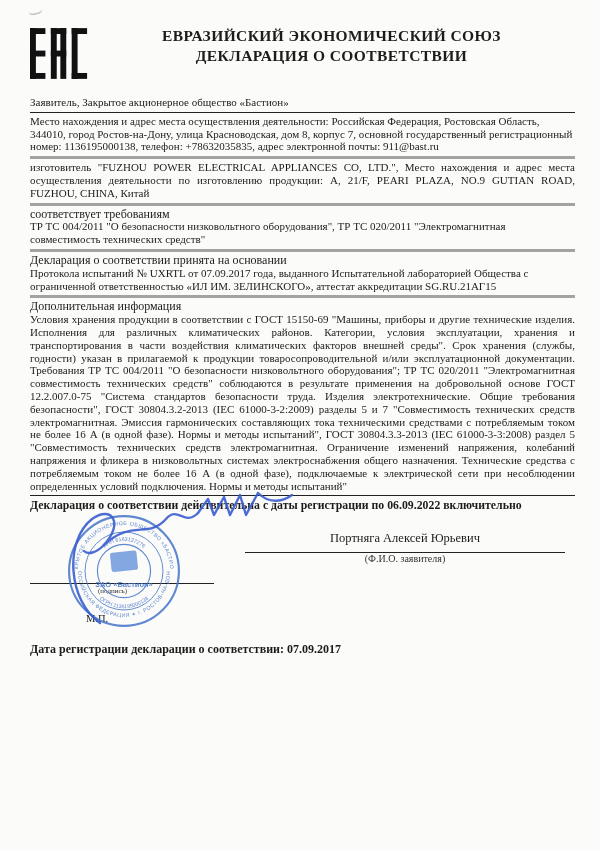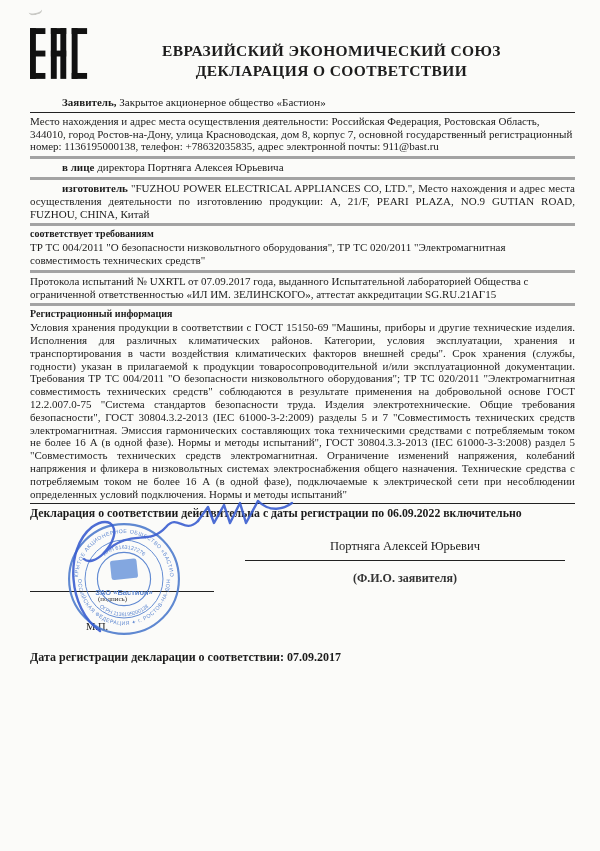--- a/index.html
+++ b/index.html
@@ -8,39 +8,39 @@
     width:600px;height:851px;
     background:#fbfbf9;
     font-family:"Liberation Serif","DejaVu Serif",serif;
     color:#1c1c1c;
     overflow:hidden;
     box-sizing:border-box;
     padding:26px 25px 0 30px;
   }
   .content{width:545px;}
   
-  .header{display:flex;align-items:flex-end;margin-bottom:13px;}
+  .header{display:flex;align-items:flex-start;margin-bottom:13px;}
   .eac-logo{width:58px;height:55px;flex:0 0 auto;}
   .title-block{flex:1;text-align:center;font-weight:bold;font-size:15.5px;line-height:20px;letter-spacing:0.4px;}
   
   .row{font-size:11px;line-height:12.8px;padding:2px 0 3px 0;}
   .hr{border-bottom:3px solid #a3a3a3;}
   .hr2{border-bottom:1.4px solid #222;}
-  b.lbl{font-weight:bold;margin-left:32px;}
-  .heading{font-weight:bold;font-size:10px;}
+  b.lbl{font-weight:normal;}
+  .heading{font-weight:normal;font-size:12px;}
   .just{text-align:justify;}
   
   .sigblock{position:relative;height:112px;margin-top:2px;}
   .sig-line-left{position:absolute;left:0;top:66px;width:184px;border-top:1.2px solid #222;}
   .podpis{position:absolute;left:68px;top:70px;font-size:7px;color:#333;text-align:center;}
   .mp{position:absolute;left:56px;top:96px;font-size:10.5px;}
   .fio-wrap{position:absolute;left:205px;top:14px;width:340px;text-align:center;}
   .fio-name{font-size:12.5px;margin-bottom:6px;}
   .fio-line{border-top:1.2px solid #222;margin:0 10px;}
-  .fio-label{font-size:12px;color:#333;margin-top:10px;font-weight:bold;}
+  .fio-label{font-size:10px;color:#333;margin-top:0;}
   .stamp-svg{position:absolute;left:32px;top:-8px;opacity:0.88;pointer-events:none;}
   .ink-svg{position:absolute;left:10px;top:-34px;opacity:0.9;pointer-events:none;}
   
   .regrow{font-size:12px;font-weight:bold;margin-top:13px;}
   .scan-artifact{position:absolute;left:28px;top:4px;width:14px;height:9px;border-bottom:2px solid #c9c9c5;transform:rotate(-12deg);border-radius:40%;}
 </style>
 </head>
 <body>
 
 <div class="page">
@@ -74,40 +74,38 @@
   <div class="content">
 
     <div class="row hr2">
       <b class="lbl">Заявитель,</b><span> Закрытое акционерное общество «Бастион»</span>
     </div>
 
     <div class="row hr">
       <span>Место нахождения и адрес места осуществления деятельности: Российская Федерация, Ростовская Область, 344010, город Ростов-на-Дону, улица Красноводская, дом 8, корпус 7, основной государственный регистрационный номер: 1136195000138, телефон: +78632035835, адрес электронной почты: 911@bast.ru</span>
     </div>
 
-    <div class="row hr">
-      <b class="lbl">в лице</b><span> директора Портняга Алексея Юрьевича</span>
-    </div>
 
 
     <div class="row hr">
       <div class="just"><b class="lbl">изготовитель</b><span> "FUZHOU POWER ELECTRICAL APPLIANCES CO, LTD.", Место нахождения и адрес места осуществления деятельности по изготовлению продукции: A, 21/F, PEARI PLAZA, NO.9 GUTIAN ROAD,  FUZHOU, CHINA, Китай</span></div>
     </div>
 
     <div class="row hr">
       <div class="heading">соответствует требованиям</div>
       <div>ТР ТС 004/2011 "О безопасности низковольтного оборудования", ТР ТС 020/2011 "Электромагнитная совместимость технических средств"</div>
     </div>
 
     <div class="row hr">
+      <div class="heading">Декларация о соответствии принята на основании</div>
       <div>Протокола испытаний № UXRTL от 07.09.2017 года, выданного Испытательной лабораторией Общества с ограниченной ответственностью «ИЛ ИМ. ЗЕЛИНСКОГО», аттестат аккредитации SG.RU.21АГ15</div>
     </div>
 
     <div class="row hr2">
-      <div class="heading">Регистрационный информация</div>
+      <div class="heading">Дополнительная информация</div>
       <div class="just">Условия хранения продукции в соответствии с ГОСТ 15150-69 "Машины, приборы и другие технические изделия. Исполнения для различных климатических районов. Категории, условия эксплуатации, хранения и транспортирования в части воздействия климатических факторов внешней среды". Срок хранения (службы, годности) указан в прилагаемой к продукции товаросопроводительной и/или эксплуатационной документации. Требования ТР ТС 004/2011 "О безопасности низковольтного оборудования"; ТР ТС 020/2011 "Электромагнитная совместимость технических средств" соблюдаются в результате применения на добровольной основе ГОСТ 12.2.007.0-75 "Система стандартов безопасности труда. Изделия электротехнические. Общие требования безопасности", ГОСТ 30804.3.2-2013 (IEC 61000-3-2:2009) разделы 5 и 7 "Совместимость технических средств электромагнитная. Эмиссия гармонических составляющих тока техническими средствами с потребляемым током не более 16 А (в одной фазе). Нормы и методы испытаний", ГОСТ 30804.3.3-2013 (IEC 61000-3-3:2008) раздел 5 "Совместимость технических средств электромагнитная. Ограничение изменений напряжения, колебаний напряжения и фликера в низковольтных системах электроснабжения общего назначения. Технические средства с потребляемым током не более 16 А (в одной фазе), подключаемые к электрической сети при несоблюдении определенных условий подключения. Нормы и методы испытаний"</div>
     </div>
 
     <div class="row" style="font-weight:bold;font-size:11.8px;padding-top:3px;">Декларация о соответствии  действительна с даты регистрации по 06.09.2022 включительно</div>
 
     <div class="sigblock">
       <div class="sig-line-left"></div>
       <div class="podpis">(подпись)</div>
       <div class="mp">М.П.</div>
 

